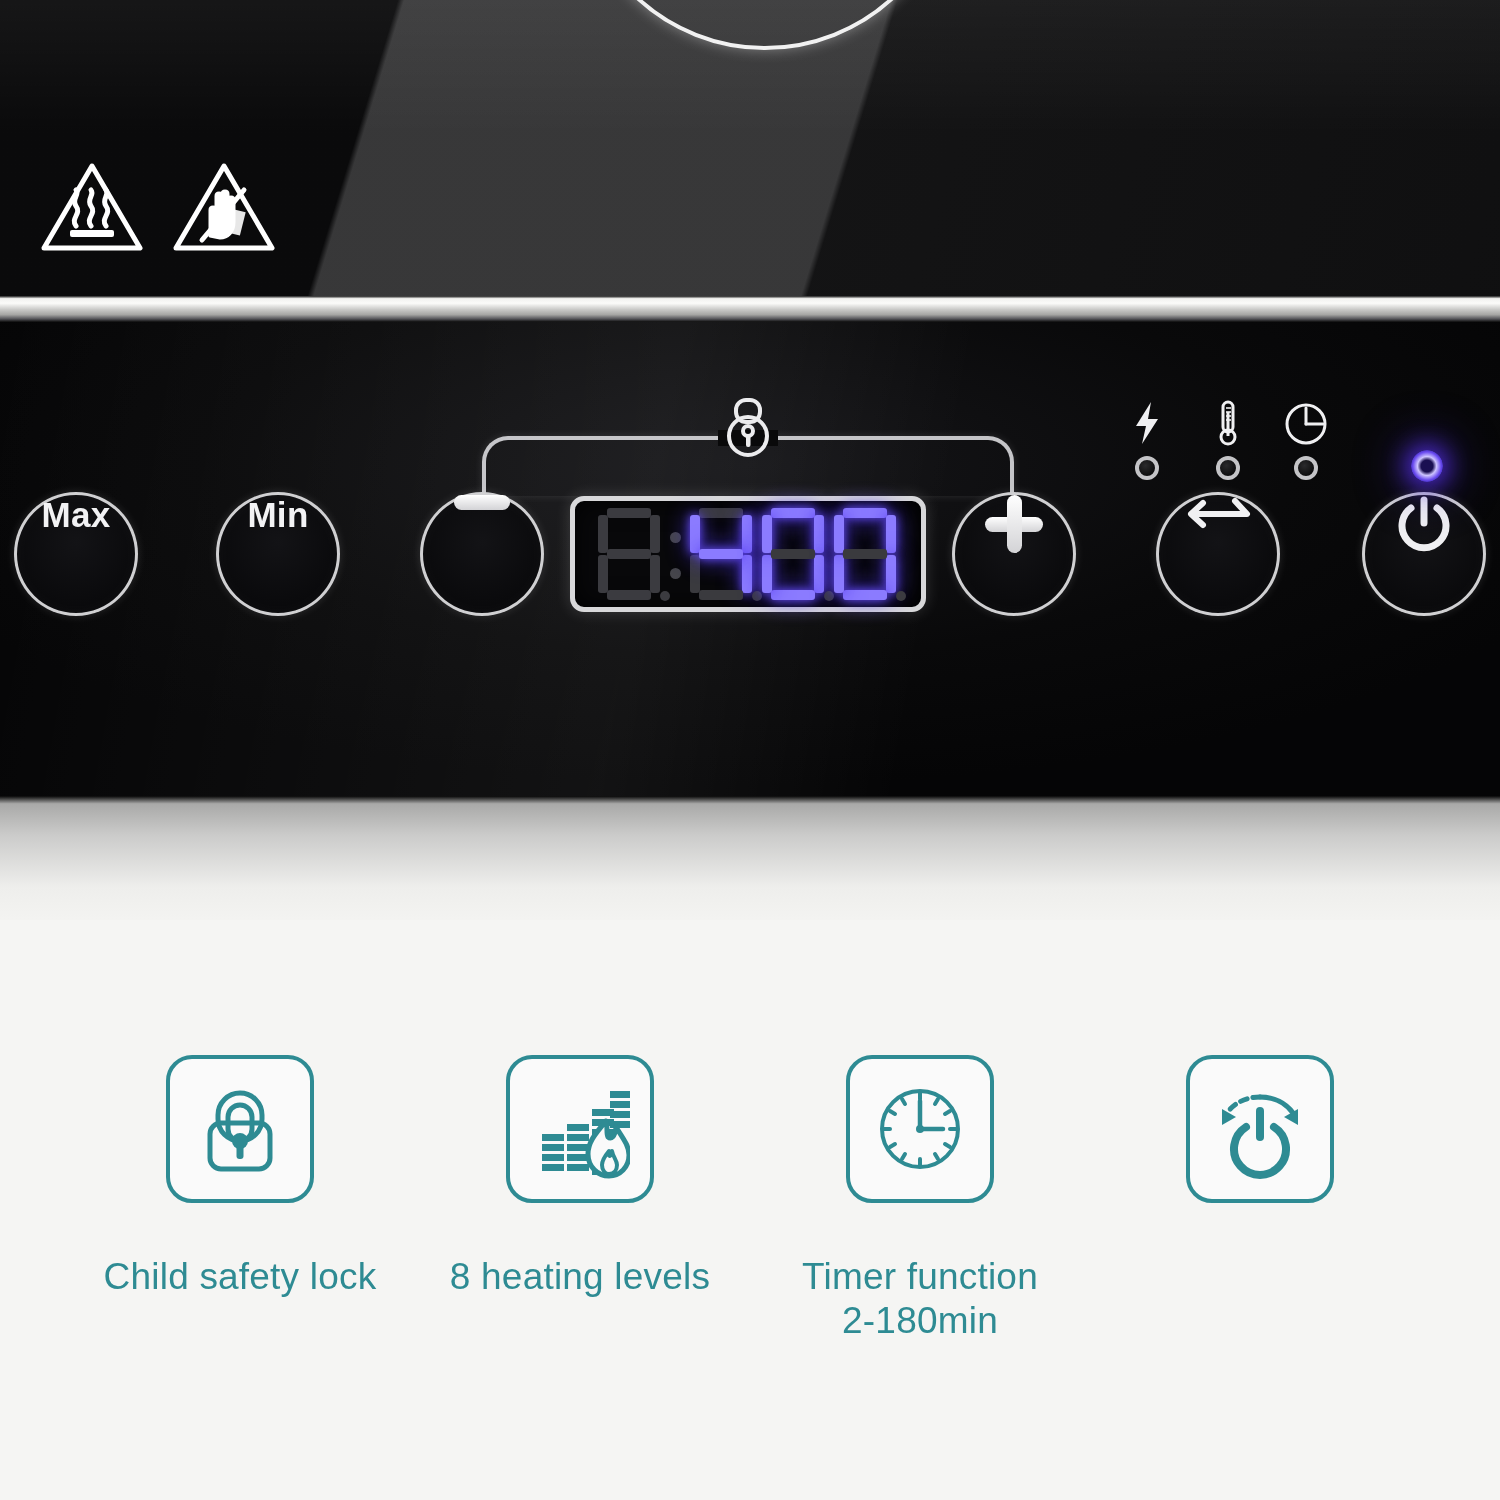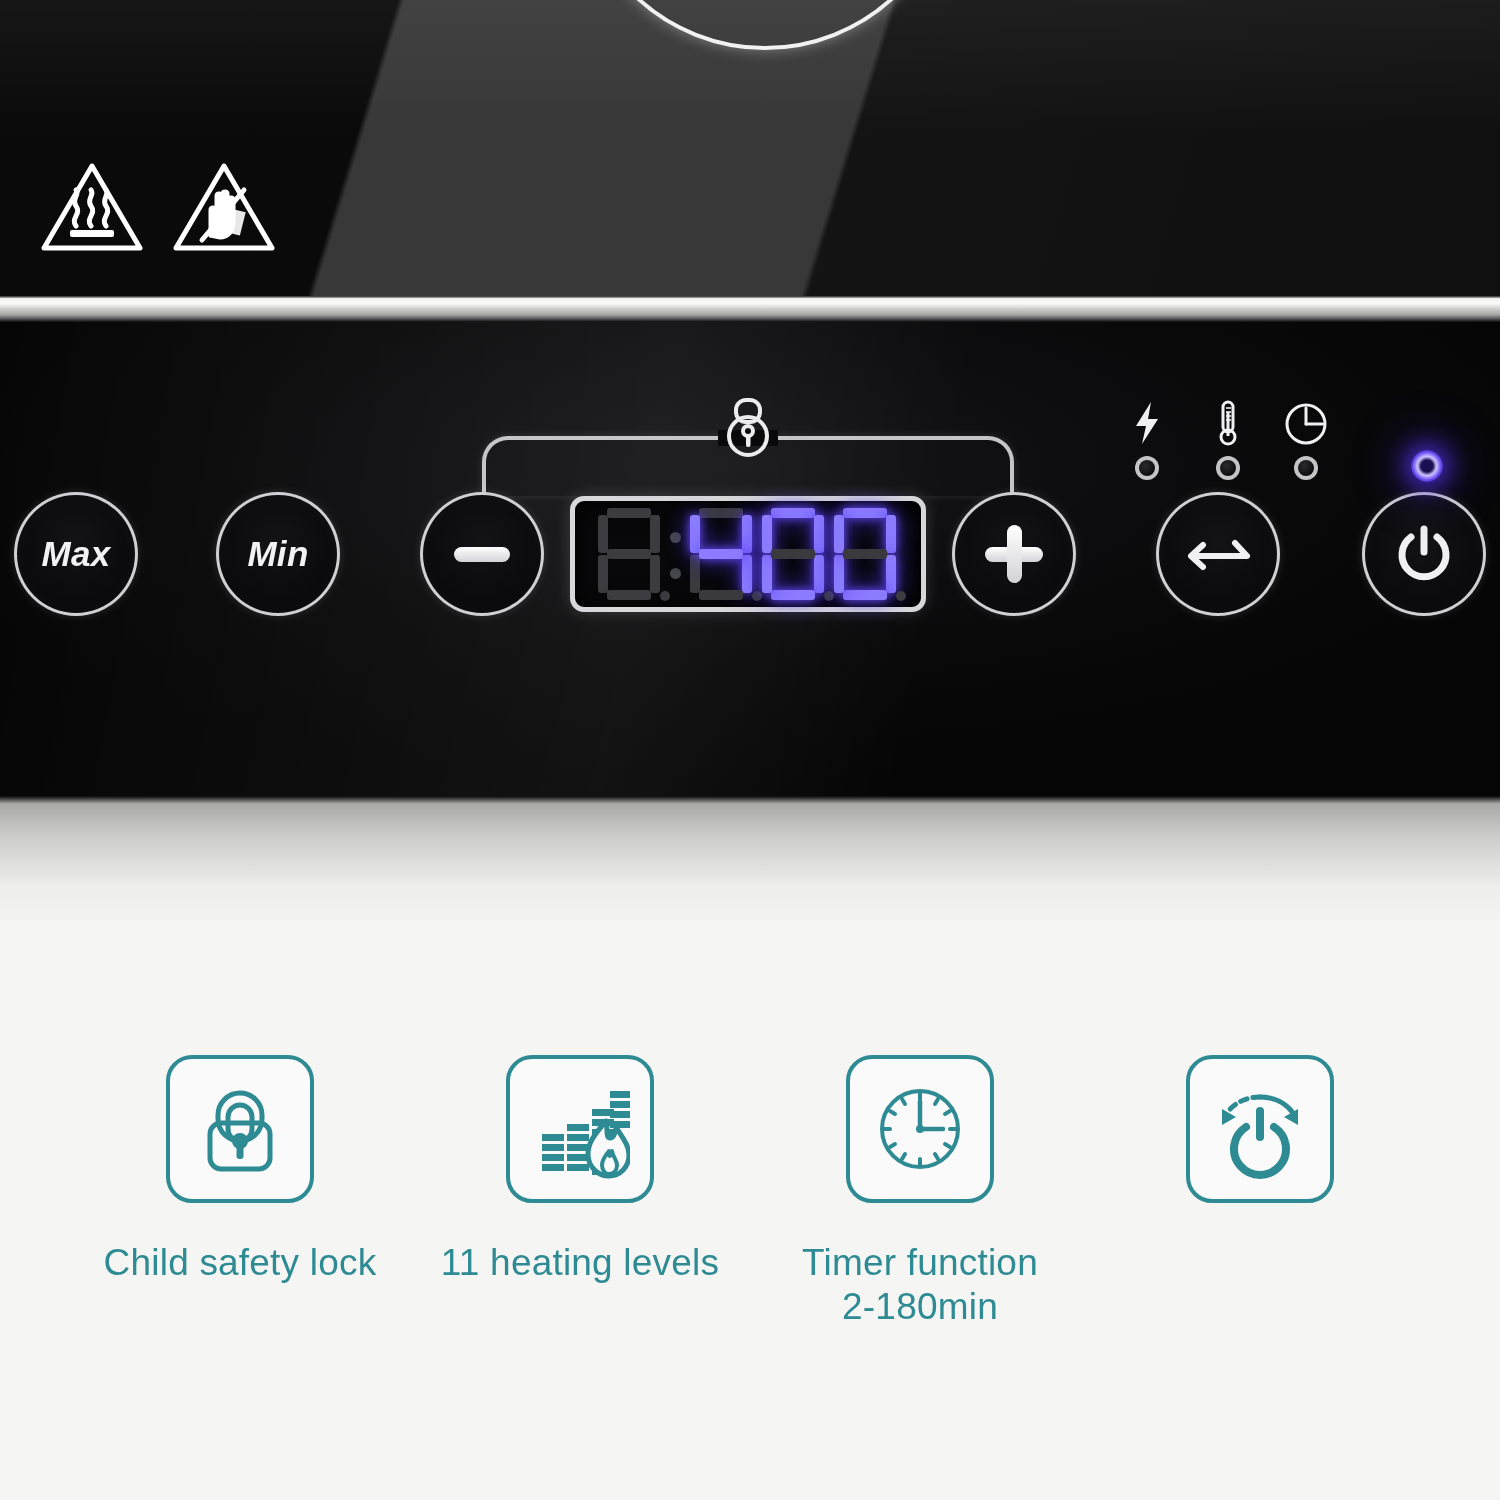--- a/index.html
+++ b/index.html
@@ -72,25 +72,24 @@
     background: linear-gradient(100deg, rgba(255,255,255,0) 0%, rgba(255,255,255,.035) 28%,
                  rgba(255,255,255,.055) 43%, rgba(255,255,255,0) 62%);
     pointer-events:none;
   }
 
   
   .btn {
     position: absolute;
     border-radius: 50%;
     border: 3px solid rgba(236,236,238,.88);
-    display: flex; align-items: center; justify-content: center;
+    display: flex; justify-content: center;
     color: #f2f2f4;
     box-shadow: 0 0 10px rgba(255,255,255,.13), inset 0 0 16px rgba(255,255,255,.035);
     background: radial-gradient(circle at 50% 40%, #131316 0%, #09090b 75%);
-    font-style: italic;
   }
   .btn-label { font-size: 35px; font-weight: 600; letter-spacing: .3px; }
 
   .btn-max { left: 14px;   top: 492px; width: 124px; height: 124px; }
   .btn-min { left: 216px;  top: 492px; width: 124px; height: 124px; }
   .btn-minus { left: 420px; top: 492px; width: 124px; height: 124px; }
   .btn-plus  { left: 952px; top: 492px; width: 124px; height: 124px; }
   .btn-func  { left: 1156px; top: 492px; width: 124px; height: 124px; }
   .btn-power { left: 1362px; top: 492px; width: 124px; height: 124px; }
 
@@ -197,21 +196,21 @@
     display: flex; justify-content: center; gap: 0;
   }
   .feature { width: 340px; display: flex; flex-direction: column; align-items: center; }
   .feature-box {
     width: 148px; height: 148px;
     border: 4px solid #2E8B93; border-radius: 26px;
     display: flex; align-items: center; justify-content: center;
     background: #fafafa;
   }
   .feature-label {
-    margin-top: 38px; color: #2E8B93;
+    margin-top: 52px; color: #2E8B93;
     font-size: 37px; line-height: 1.18; text-align: center;
     font-weight: 400; letter-spacing: .2px;
     white-space: pre-line;
   }
 </style>
 </head>
 <body>
 
 <div id="root">
 
@@ -406,21 +405,21 @@
             <rect x="62" y="90" width="22" height="6"></rect>
             <rect x="80" y="12" width="22" height="7"></rect>
               <rect x="80" y="22" width="22" height="7"></rect>
             <rect x="80" y="32" width="22" height="7"></rect>
               <rect x="80" y="42" width="22" height="7"></rect>
           </g>
           <path d="M76 42 C64 56 58 64 58 75 C58 88 68 97 79 97 C90 97 99 88 99 76 C99 66 92 58 86 48 C85 58 81 61 78 58 C76 55 78 49 76 42 Z" fill="#fafafa" stroke="#2E8B93" stroke-width="5" stroke-linejoin="round"></path>
           <path d="M79 72 C74 78 72 82 72 86 C72 91 75 95 79 95 C84 95 87 91 87 86 C87 81 83 78 82 72 C81 77 80 78 79 76 Z" fill="#fafafa" stroke="#2E8B93" stroke-width="4" stroke-linejoin="round"></path>
         </svg>
       </div>
-      <div class="feature-label">11 heating levels</div>
+      <div class="feature-label">8 heating levels</div>
     </div>
 
     <div class="feature">
       <div class="feature-box">
         <svg viewBox="0 0 100 100" width="100" height="100">
           <circle cx="50" cy="50" r="38" fill="none" stroke="#2E8B93" stroke-width="4"></circle>
           <g stroke="#2E8B93" stroke-width="4" stroke-linecap="round">
             <line x1="50" y1="14" x2="50" y2="20"></line>
               <line x1="50" y1="80" x2="50" y2="86"></line>
             <line x1="14" y1="50" x2="20" y2="50"></line>

